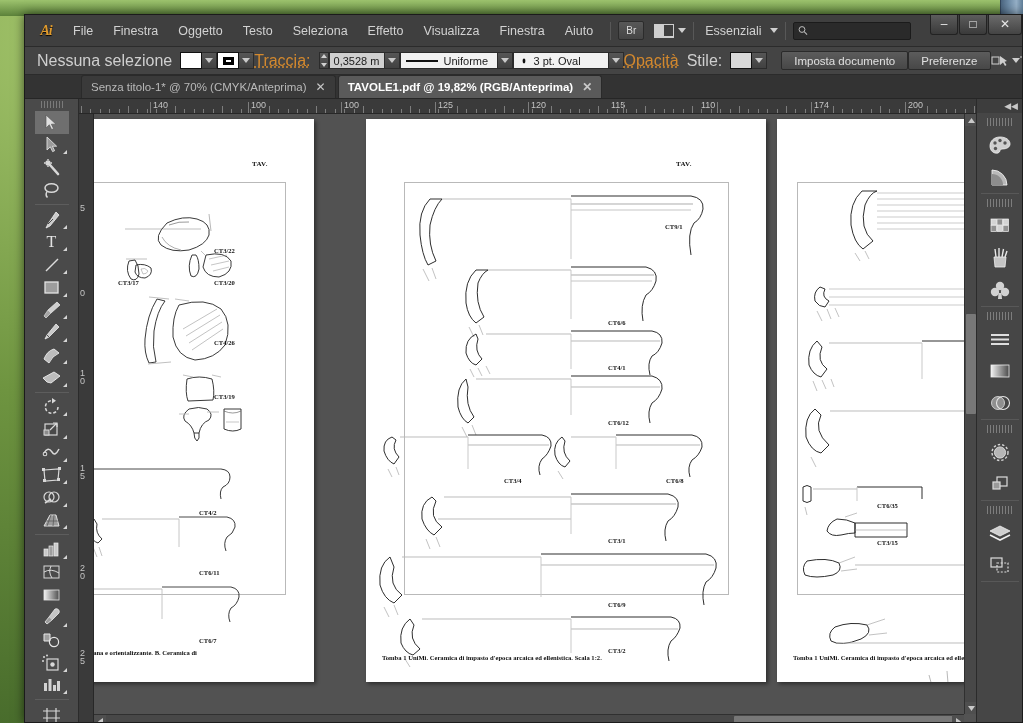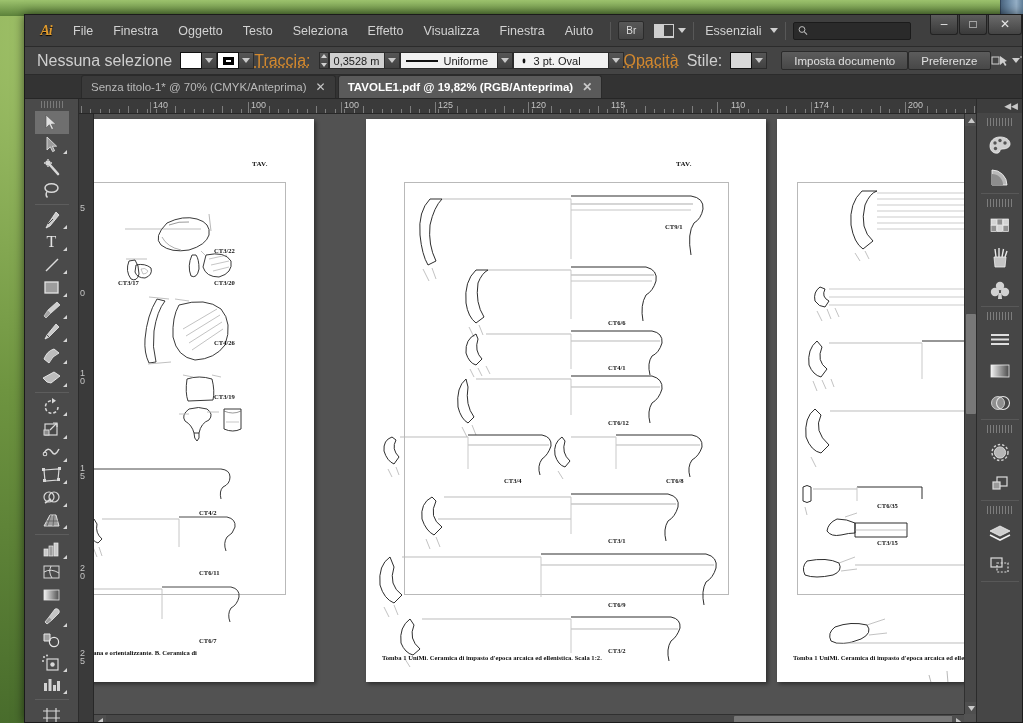--- a/index.html
+++ b/index.html
@@ -602,21 +602,21 @@
         <div class="rlab" style="left:170px">100</div>
         <div class="rtick" style="left:169px;height:11px"></div>
         <div class="rlab" style="left:263px">100</div>
         <div class="rtick" style="left:262px;height:11px"></div>
         <div class="rlab" style="left:357px">125</div>
         <div class="rtick" style="left:356px;height:11px"></div>
         <div class="rlab" style="left:450px">120</div>
         <div class="rtick" style="left:449px;height:11px"></div>
         <div class="rlab" style="left:530px">115</div>
         <div class="rtick" style="left:544px;height:11px"></div>
-        <div class="rlab" style="left:650px">110</div>
+        <div class="rlab" style="left:620px">110</div>
         <div class="rtick" style="left:638px;height:11px"></div>
         <div class="rlab" style="left:733px">174</div>
         <div class="rtick" style="left:732px;height:11px"></div>
         <div class="rlab" style="left:827px">200</div>
         <div class="rtick" style="left:826px;height:11px"></div>
         <div id="minorticks">
             <div class="rtick" style="left: 2px; height: 7px;"></div>
             <div class="rtick" style="left: 11.4px; height: 4px;"></div>
             <div class="rtick" style="left: 20.8px; height: 4px;"></div>
             <div class="rtick" style="left: 30.2px; height: 4px;"></div>

